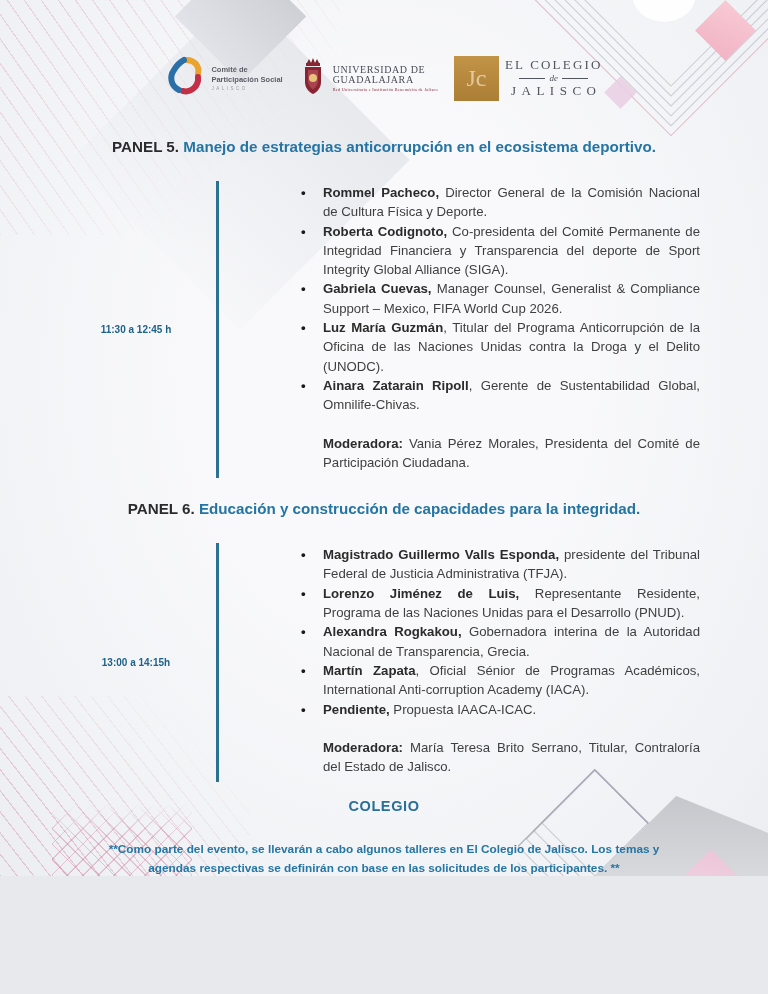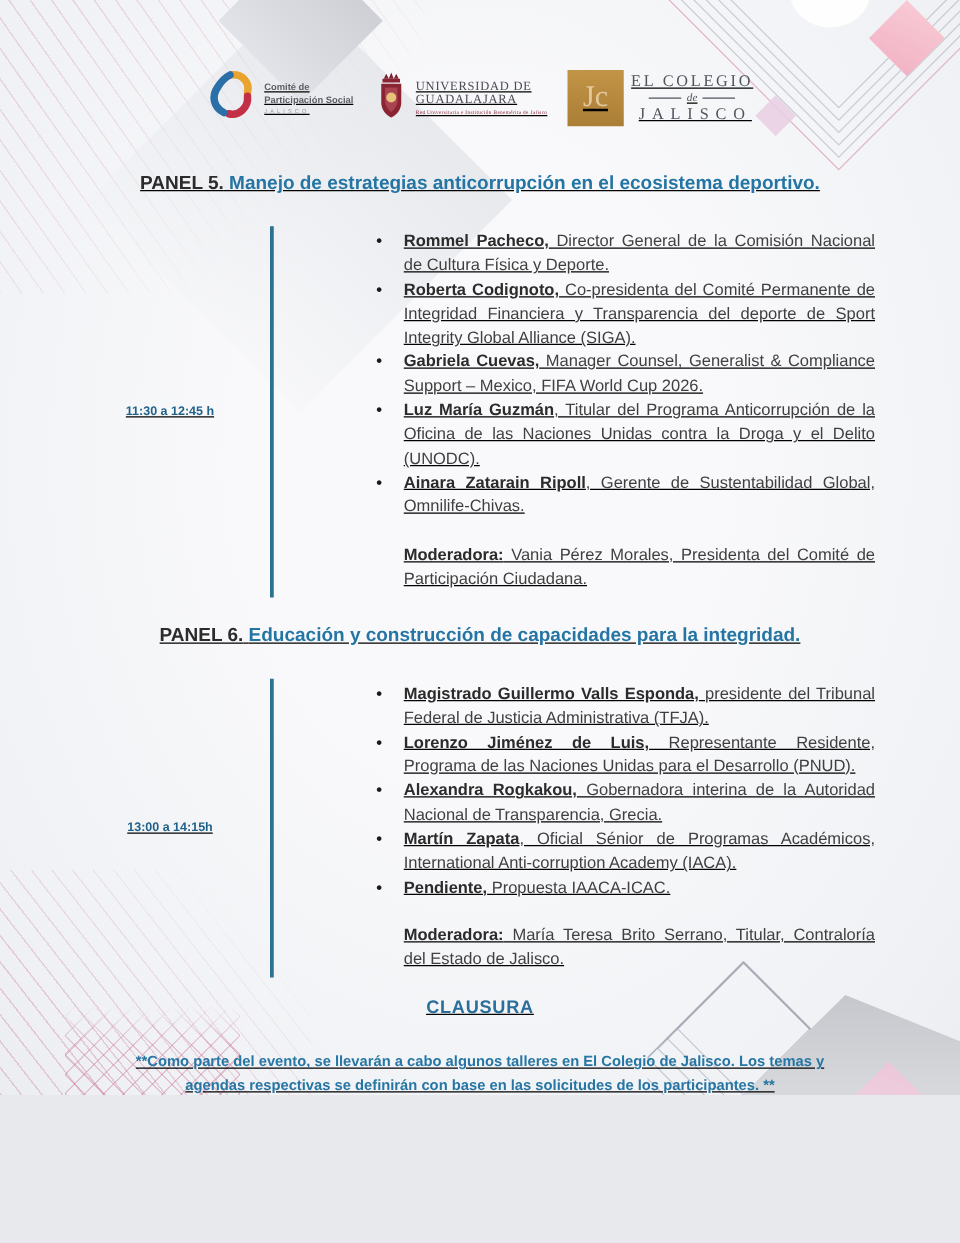--- a/index.html
+++ b/index.html
@@ -1,20 +1,19 @@
 <!DOCTYPE html>
 <html><head>
 <meta charset="utf-8">
 <style>
   html,body{margin:0;padding:0;}
   body{font-family:"Liberation Sans", sans-serif; background:#e8e9ec;}
   .page{
     position:relative; width:768px; height:876px; margin:0 auto; overflow:hidden;
     background: radial-gradient(ellipse at 50% 42%, #f9f9fb 35%, #eff1f4 85%, #ecedf1);
-    text-decoration: underline;
   }
   
   .deco{position:absolute; pointer-events:none;}
   .deco-tl-lines{left:0; top:0; width:340px; height:235px;
     background:repeating-linear-gradient(55deg, rgba(213,141,166,.30) 0 1.2px, transparent 1.2px 14px);
     -webkit-mask-image:linear-gradient(135deg,#000 10%,transparent 72%);
     mask-image:linear-gradient(135deg,#000 10%,transparent 72%);}
   .deco-diamond-faint-top{left:120px; top:40px; width:240px; height:240px; transform:rotate(45deg);
     background:linear-gradient(180deg, rgba(223,225,230,.65), rgba(238,240,243,.2));}
   .deco-diamond-gray-top{left:194px; top:-30px; width:93px; height:93px; transform:rotate(45deg);
@@ -240,18 +239,18 @@
             <li class="speaker"><span class="sp-name">Lorenzo Jiménez de Luis,</span><span class="sp-role"> Representante Residente, Programa de las Naciones Unidas para el Desarrollo (PNUD).</span></li>
             <li class="speaker"><span class="sp-name">Alexandra Rogkakou,</span><span class="sp-role"> Gobernadora interina de la Autoridad Nacional de Transparencia, Grecia.</span></li>
             <li class="speaker"><span class="sp-name">Martín Zapata</span><span class="sp-role">, Oficial Sénior de Programas Académicos, International Anti-corruption Academy (IACA).</span></li>
             <li class="speaker"><span class="sp-name">Pendiente,</span><span class="sp-role"> Propuesta IAACA-ICAC.</span></li>
           </ul>
           <p class="moderator"><b>Moderadora:</b><span> María Teresa Brito Serrano, Titular, Contraloría del Estado de Jalisco.</span></p>
         </div>
       </div>
     </section>
 
-    <div class="clausura">CLAUSURA</div>
+    <div class="clausura">COLEGIO</div>
 
     <p class="footnote">**Como parte del evento, se llevarán a cabo algunos talleres en El Colegio de Jalisco. Los temas y agendas respectivas se definirán con base en las solicitudes de los participantes. **</p>
 
   </div>
 </div>
 
 </body></html>

